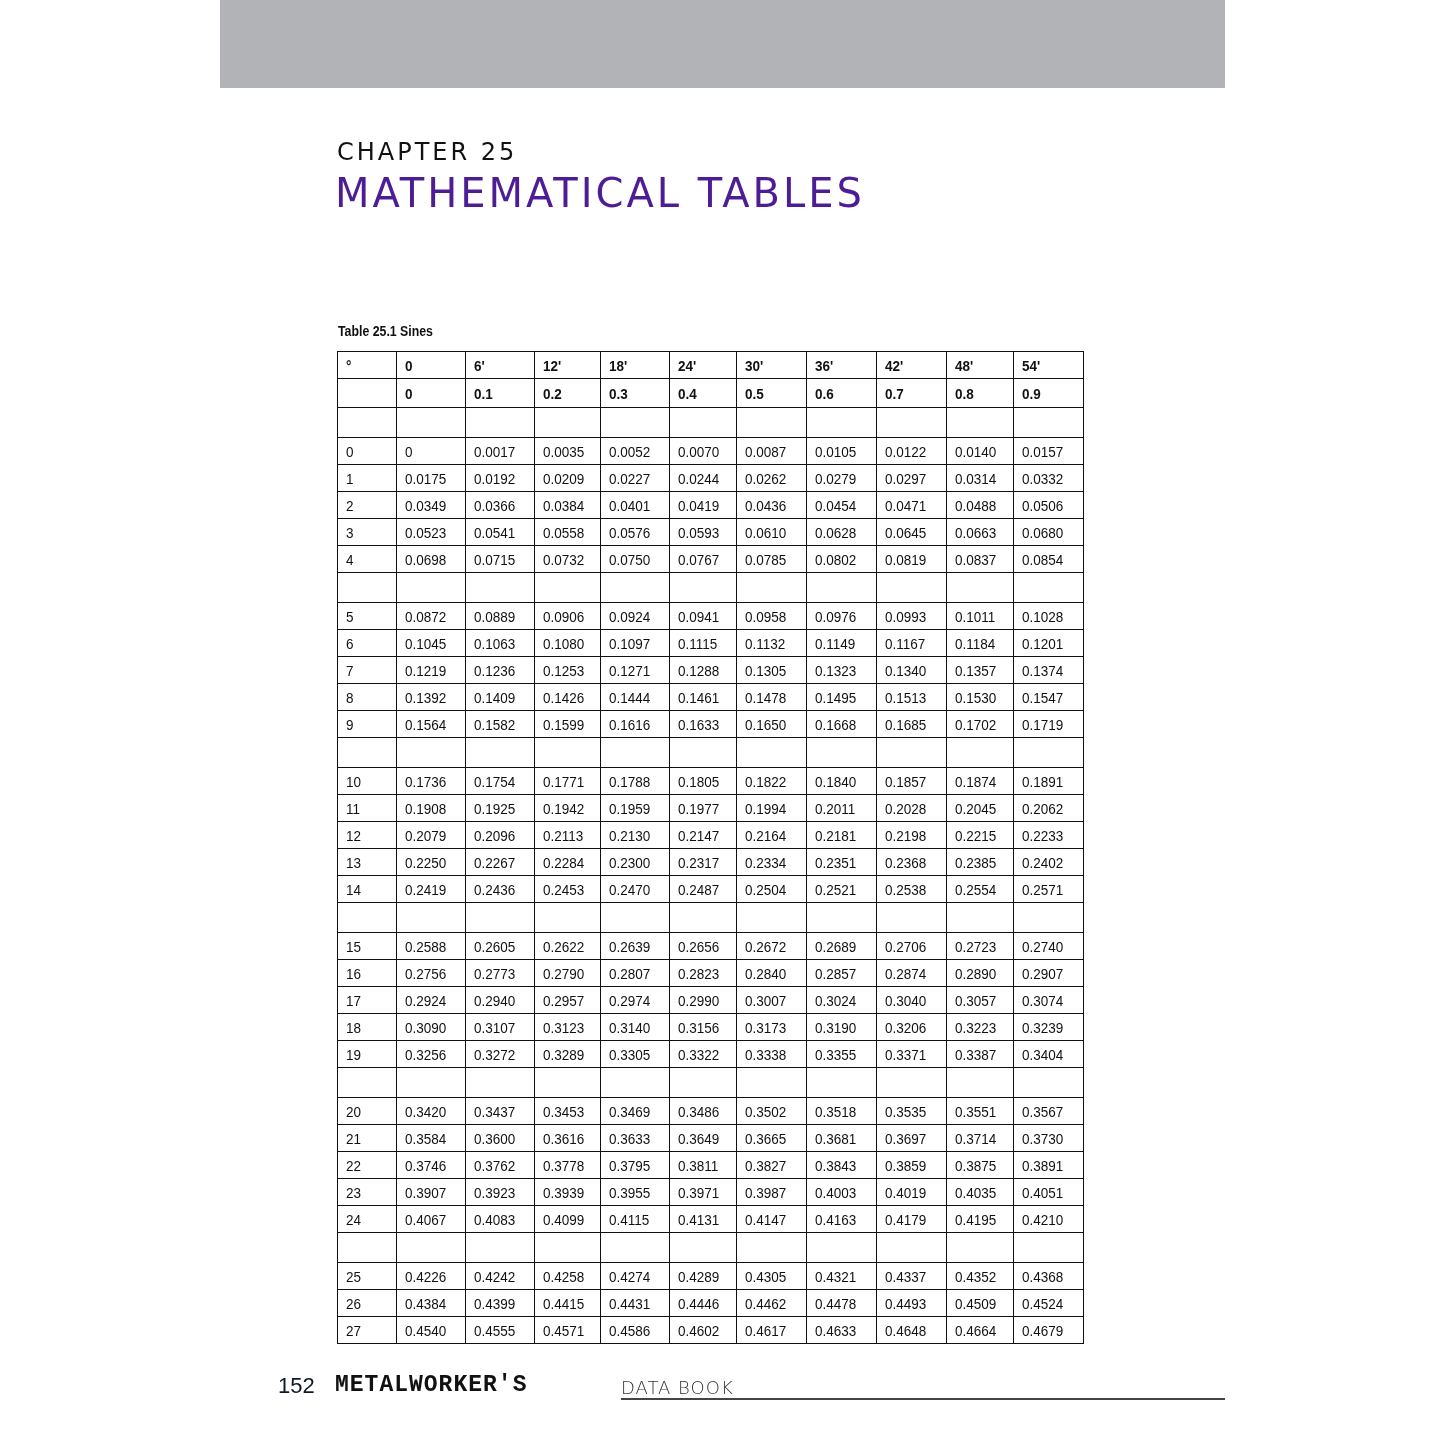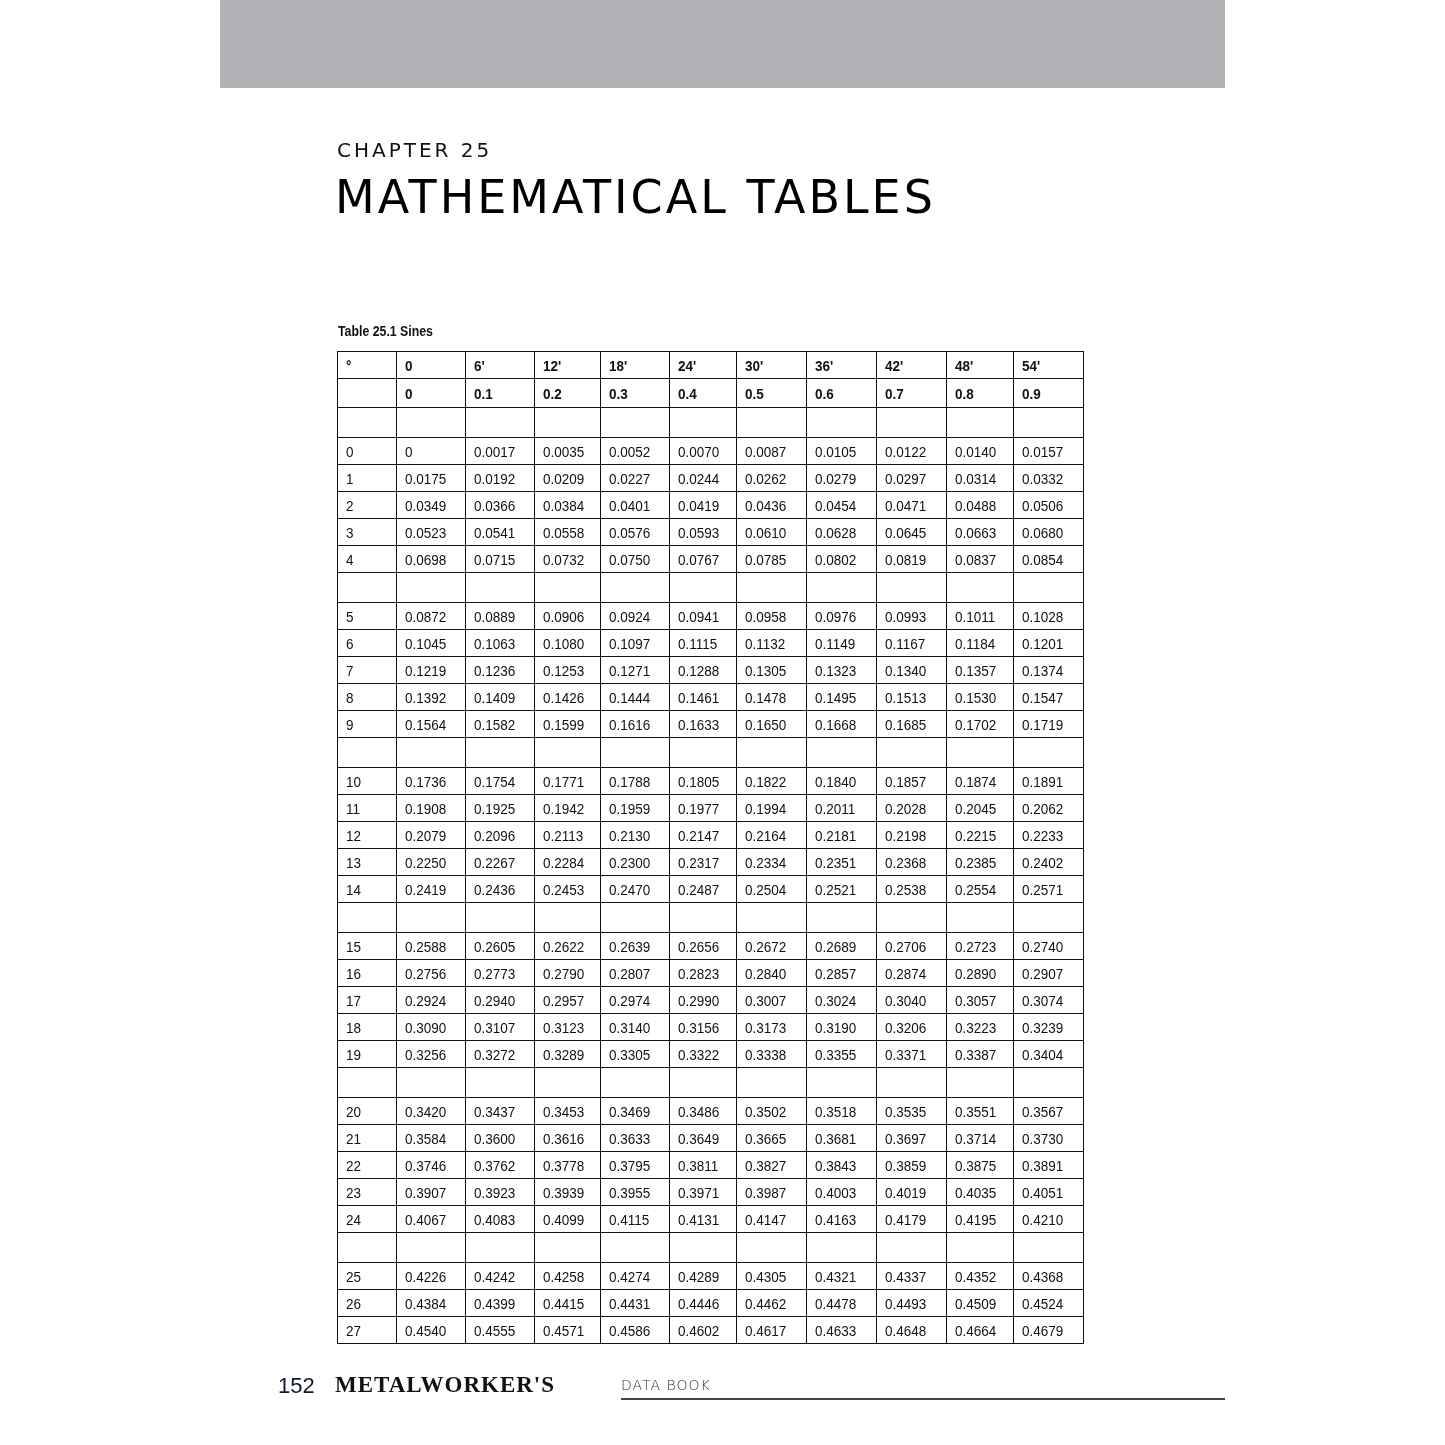--- a/index.html
+++ b/index.html
@@ -1,31 +1,31 @@
 <!DOCTYPE html>
 <html><head>
   <meta charset="utf-8">
   <style>
     html, body { margin: 0; padding: 0; background: #ffffff; }
     body { width: 1445px; height: 1445px; position: relative; overflow: hidden; font-family: "Liberation Sans", sans-serif; color: #111; }
     .page { position: absolute; left: 220px; top: 0; width: 1005px; height: 1445px; background: #fff; }
     .band { position: absolute; left: 220px; top: 0; width: 1005px; height: 88px; background: #b1b3b6; }
-    .chapter-label { position: absolute; left: 337px; top: 138px; font-family: "DejaVu Sans", sans-serif; font-size: 20px; letter-spacing: 3px; font-weight: 400; color: #111; }
-    .chapter-title { position: absolute; left: 335px; top: 170px; font-family: "DejaVu Sans", sans-serif; font-size: 46px; letter-spacing: 3px; font-weight: 400; color: #000000; white-space: nowrap; }
+    .chapter-label { position: absolute; left: 337px; top: 138px; font-family: "DejaVu Sans", sans-serif; font-size: 24px; letter-spacing: 3px; font-weight: 400; color: #111; }
+    .chapter-title { position: absolute; left: 335px; top: 170px; font-family: "DejaVu Sans", sans-serif; font-size: 40px; letter-spacing: 3px; font-weight: 400; color: #4c1d95; white-space: nowrap; }
     .table-caption { position: absolute; left: 338px; top: 323px; font-family: "Liberation Sans", sans-serif; font-weight: bold; font-size: 14px; transform: scaleX(0.88); transform-origin: left; }
     table.sines { position: absolute; left: 337px; top: 351px; border-collapse: collapse; table-layout: fixed; width: 746px; font-family: "Liberation Sans", sans-serif; font-size: 15px; }
     table.sines td { border: 1.6px solid #111; padding: 0 0 0 8px; height: 26px; vertical-align: middle; white-space: nowrap; overflow: hidden; }
     table.sines tr.hdr td { font-weight: bold; height: 26px; }
     table.sines tr.hdr2 td { font-weight: bold; height: 28px; }
     table.sines tr.spacer td { height: 29px; }
     table.sines td span { display: inline-block; transform: scaleX(0.9); transform-origin: left; }
     .footer { position: absolute; left: 278px; top: 1370px; width: 947px; height: 34px; }
     .footer .pnum { position: absolute; left: 0; top: 3px; font-family: "Liberation Sans", sans-serif; font-size: 22px; color: #0f172a; }
-    .footer .book { position: absolute; left: 57px; top: 2px; font-family: Liberation Serif, serif; font-weight: bold; font-size: 23px; letter-spacing: 1px; color: #111; }
-    .footer .sub { position: absolute; left: 343px; top: 7px; font-family: "DejaVu Sans", sans-serif; font-size: 14px; letter-spacing: 1px; font-weight: 300; color: #333; }
+    .footer .book { position: absolute; left: 57px; top: 2px; font-family: Liberation Mono, monospace; font-weight: bold; font-size: 23px; letter-spacing: 1px; color: #111; }
+    .footer .sub { position: absolute; left: 343px; top: 7px; font-family: "DejaVu Sans", sans-serif; font-size: 18px; letter-spacing: 1px; font-weight: 300; color: #333; }
     .footer .rule { position: absolute; left: 343px; top: 28px; width: 604px; height: 2px; background: #444; }
   </style>
 </head>
 <body>
 
 <div class="page"></div>
 <div class="band"></div>
 
 <div class="chapter-label">CHAPTER 25</div>
 <div class="chapter-title">MATHEMATICAL TABLES</div>

